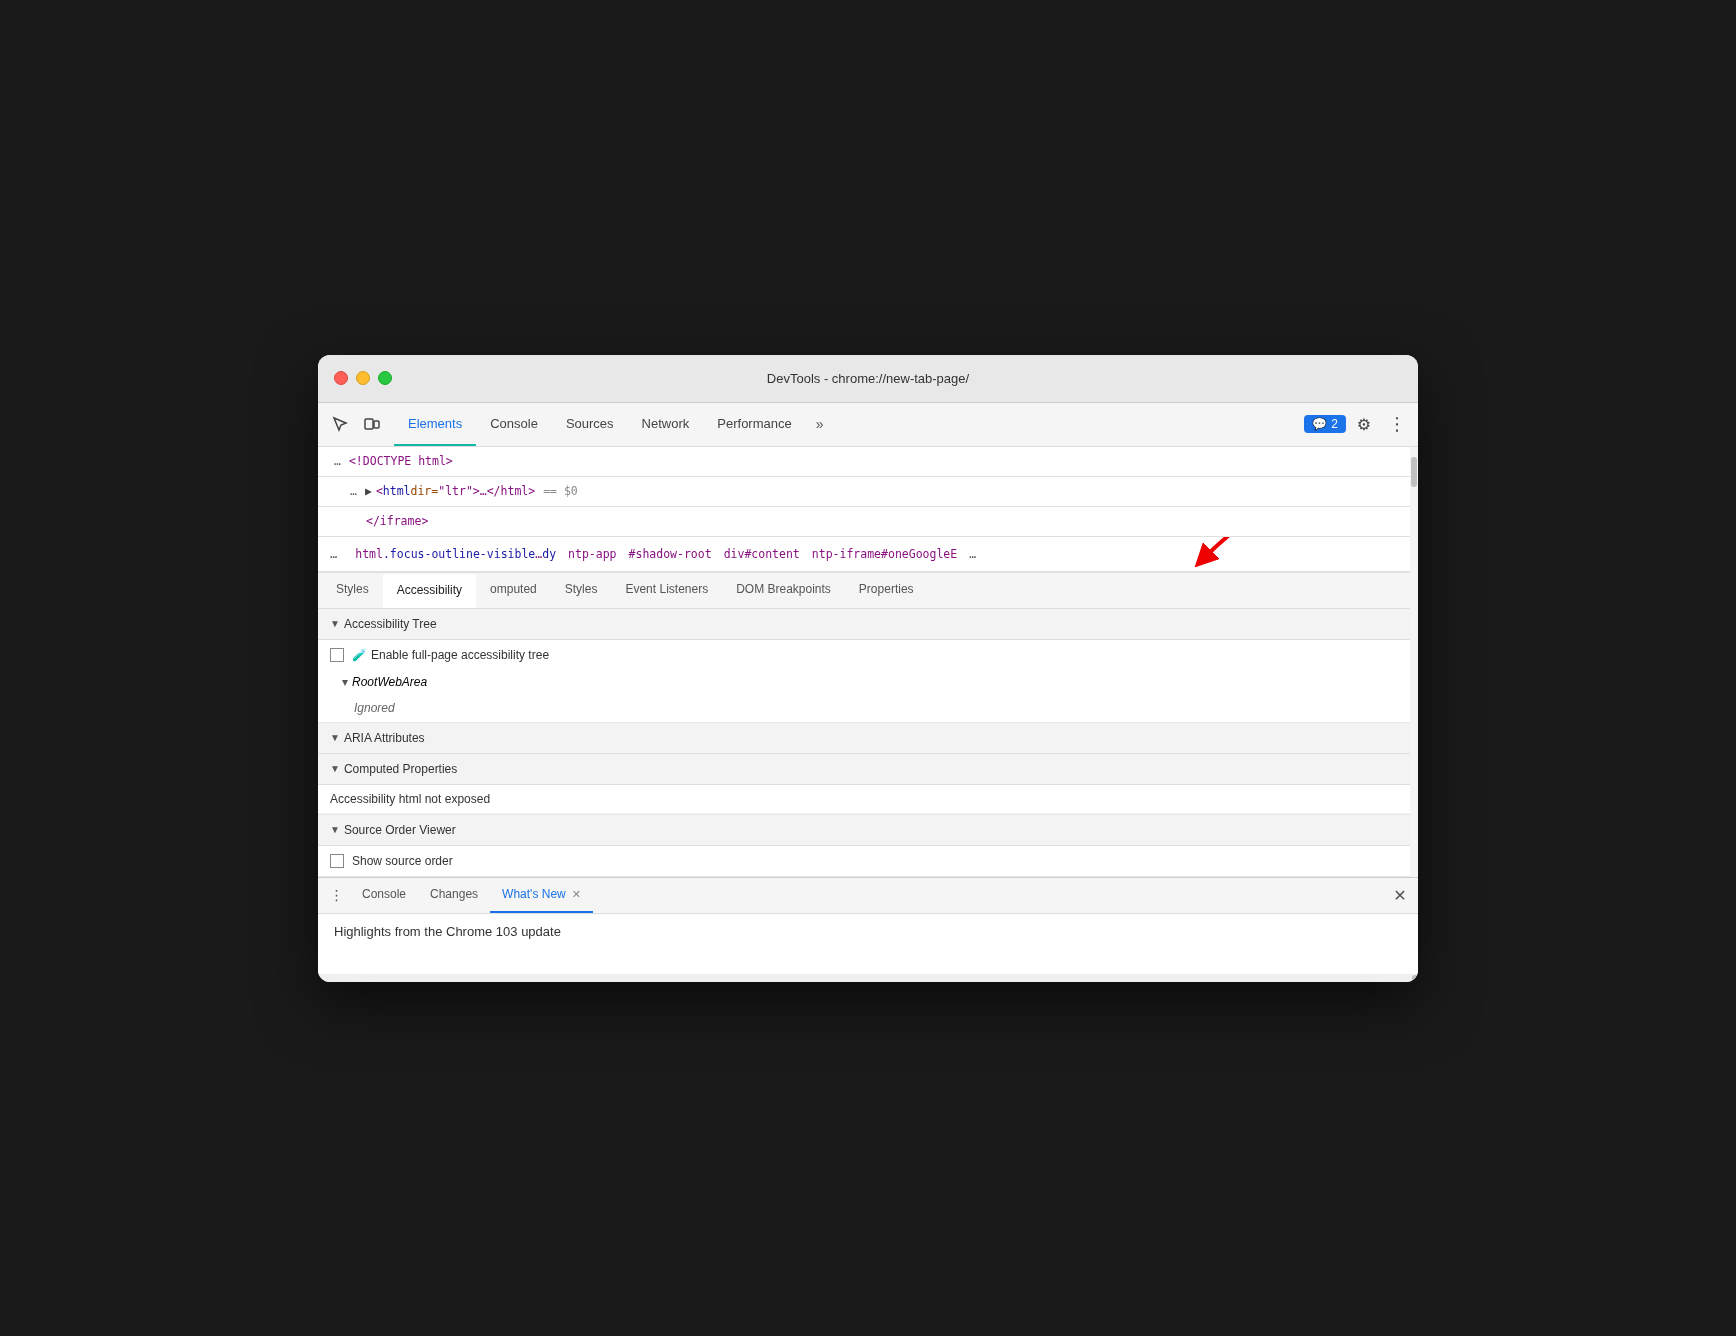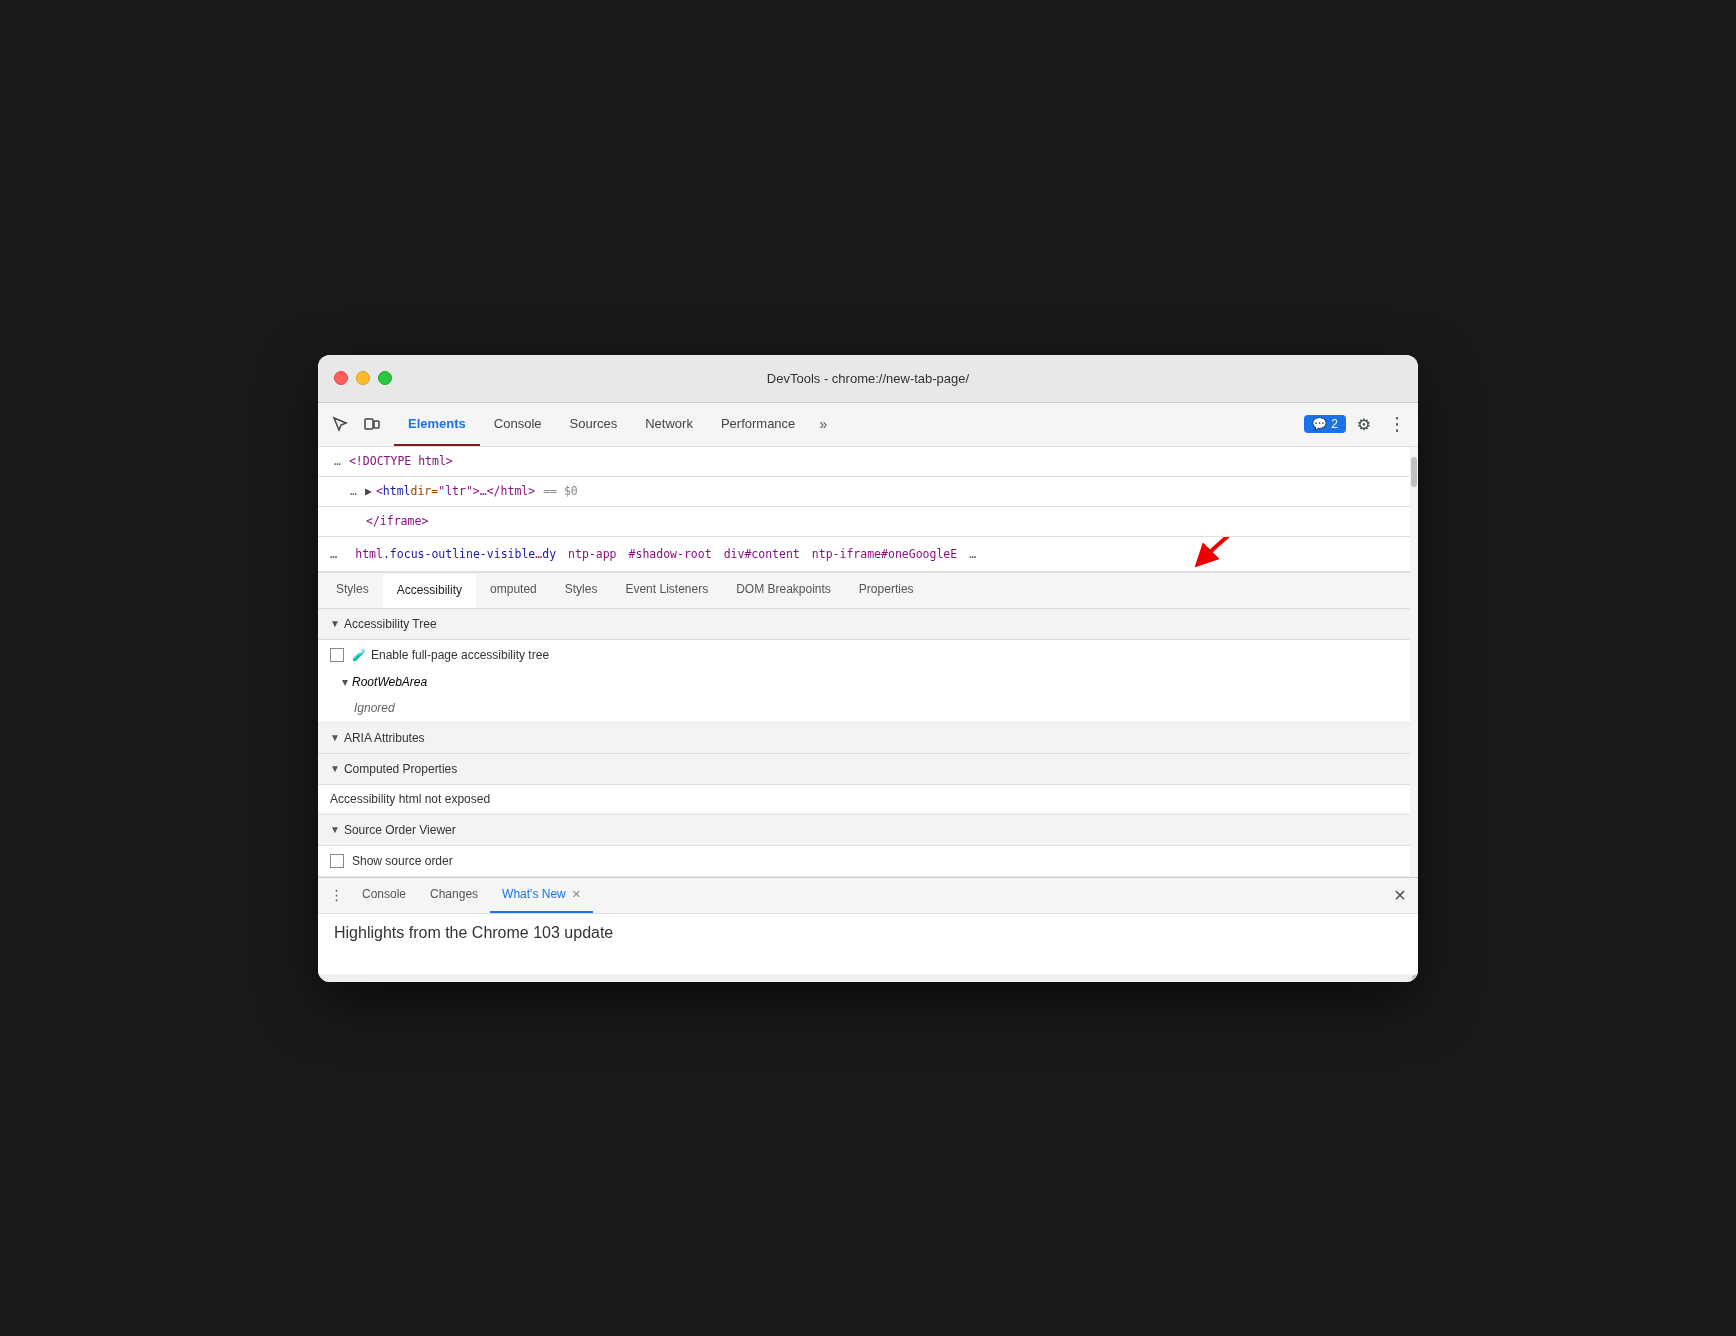--- a/index.html
+++ b/index.html
@@ -90,22 +90,22 @@
       display: flex;
       align-items: center;
       font-size: 13px;
       color: #444;
       cursor: pointer;
       border-bottom: 2px solid transparent;
       white-space: nowrap;
     }
     .top-tab.active {
       color: #1a73e8;
-      border-bottom: 2px solid #7f1d1d;
-      font-weight: 700;
+      border-bottom: 2px solid #14b8a6;
+      font-weight: 400;
     }
     .top-tabs-right {
       display: flex;
       align-items: center;
       gap: 4px;
       margin-left: auto;
     }
     .chat-badge {
       background: #1a73e8;
       color: white;
@@ -305,21 +305,21 @@
       align-items: center;
       justify-content: center;
       cursor: pointer;
       color: #555;
       font-size: 16px;
       border-radius: 3px;
     }
     .drawer-content {
       background: white;
       padding: 10px 16px;
-      font-size: 16px;
+      font-size: 13px;
       color: #333;
       min-height: 60px;
     }
     
     .scrollbar-track {
       position: absolute;
       right: 0;
       top: 0;
       bottom: 0;
       width: 8px;

